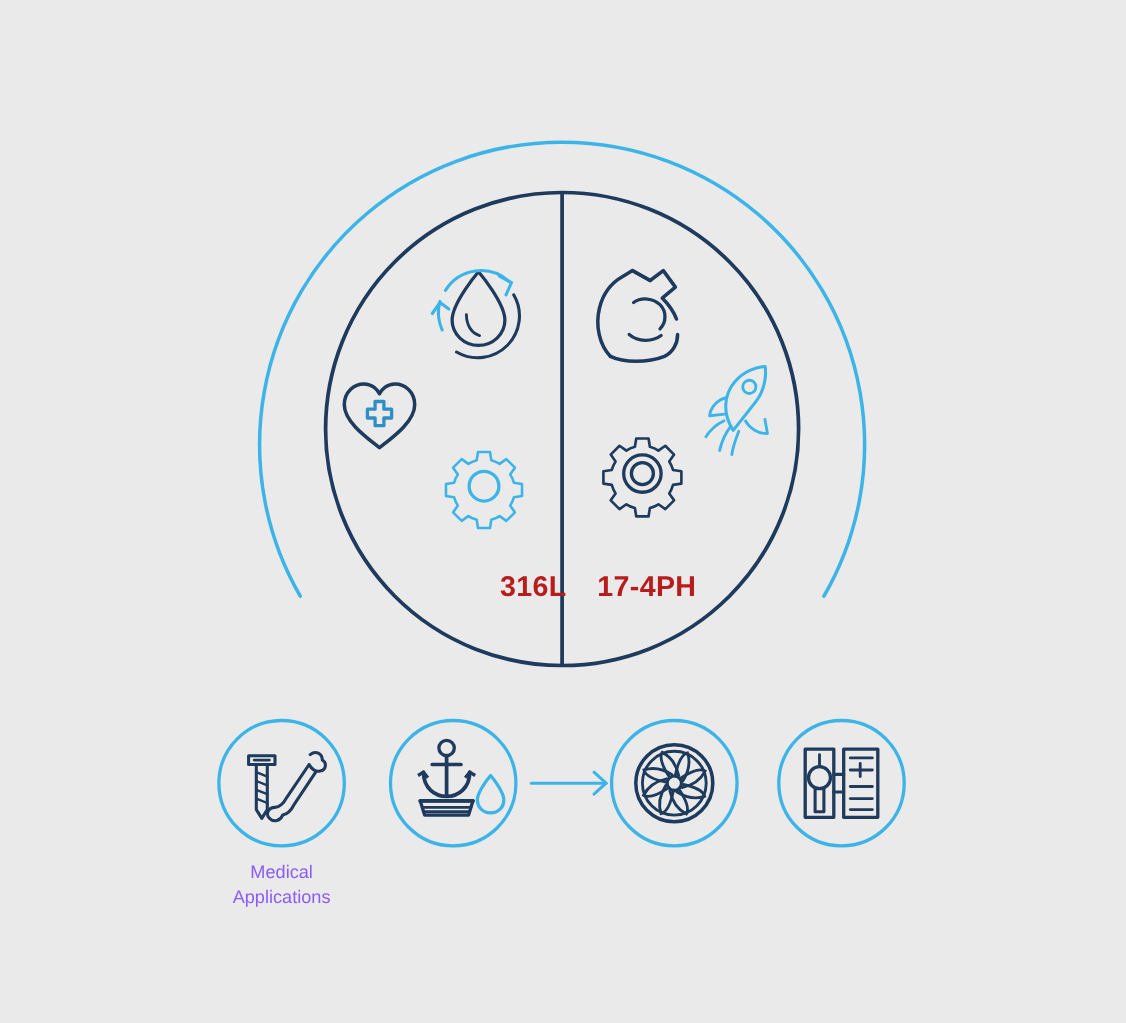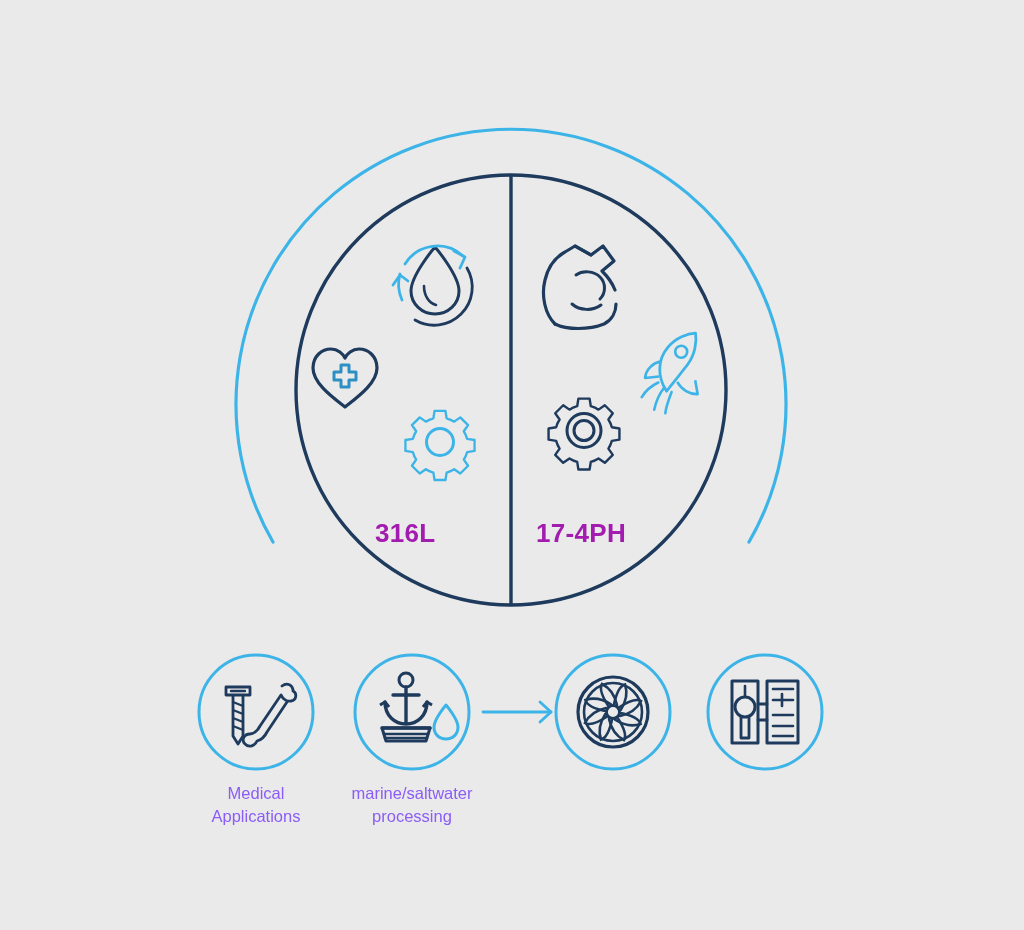--- a/index.html
+++ b/index.html
@@ -28,25 +28,25 @@
   }
   .label-layer {
     position: absolute;
     left: 0; top: 0;
     width: 1024px;
     height: 930px;
     pointer-events: none;
   }
   .half-label {
     position: absolute;
-    color: #a21caf;
+    color: #b91c1c;
     font-size: 26px;
     font-weight: 700;
     letter-spacing: 0.3px;
-    text-align: left;
+    text-align: right;
     white-space: nowrap;
   }
   .node-caption {
     position: absolute;
     color: #8b5cf6;
     font-size: 16.5px;
     line-height: 23px;
     text-align: center;
     width: 190px;
     font-weight: 400;
@@ -192,29 +192,25 @@
       <path d="M 8 14 L 28 14" stroke="#1e3a5c" stroke-width="2.6" stroke-linecap="round"></path>
       <path d="M 8 24 L 28 24" stroke="#1e3a5c" stroke-width="2.6" stroke-linecap="round"></path>
     </g>
 
   </svg>
 
   <div class="label-layer">
 
     <div class="half-label" style="left:375px; top:518px; width:140px;">316L</div>
 
-    <div class="half-label" style="left:536px; top:518px; width:140px;">17-4PH</div>
+    <div class="half-label" style="left:493px; top:518px; width:140px;">17-4PH</div>
 
     <div class="node-caption" style="left:161px; top:782px;">
       <span>Medical</span><br>
       <span>Applications</span>
     </div>
 
-    <div class="node-caption" style="left:317px; top:782px;">
-      <span>marine/saltwater</span><br>
-      <span>processing</span>
-    </div>
 
 
 
   </div>
 
 </div>
 
 </body></html>

